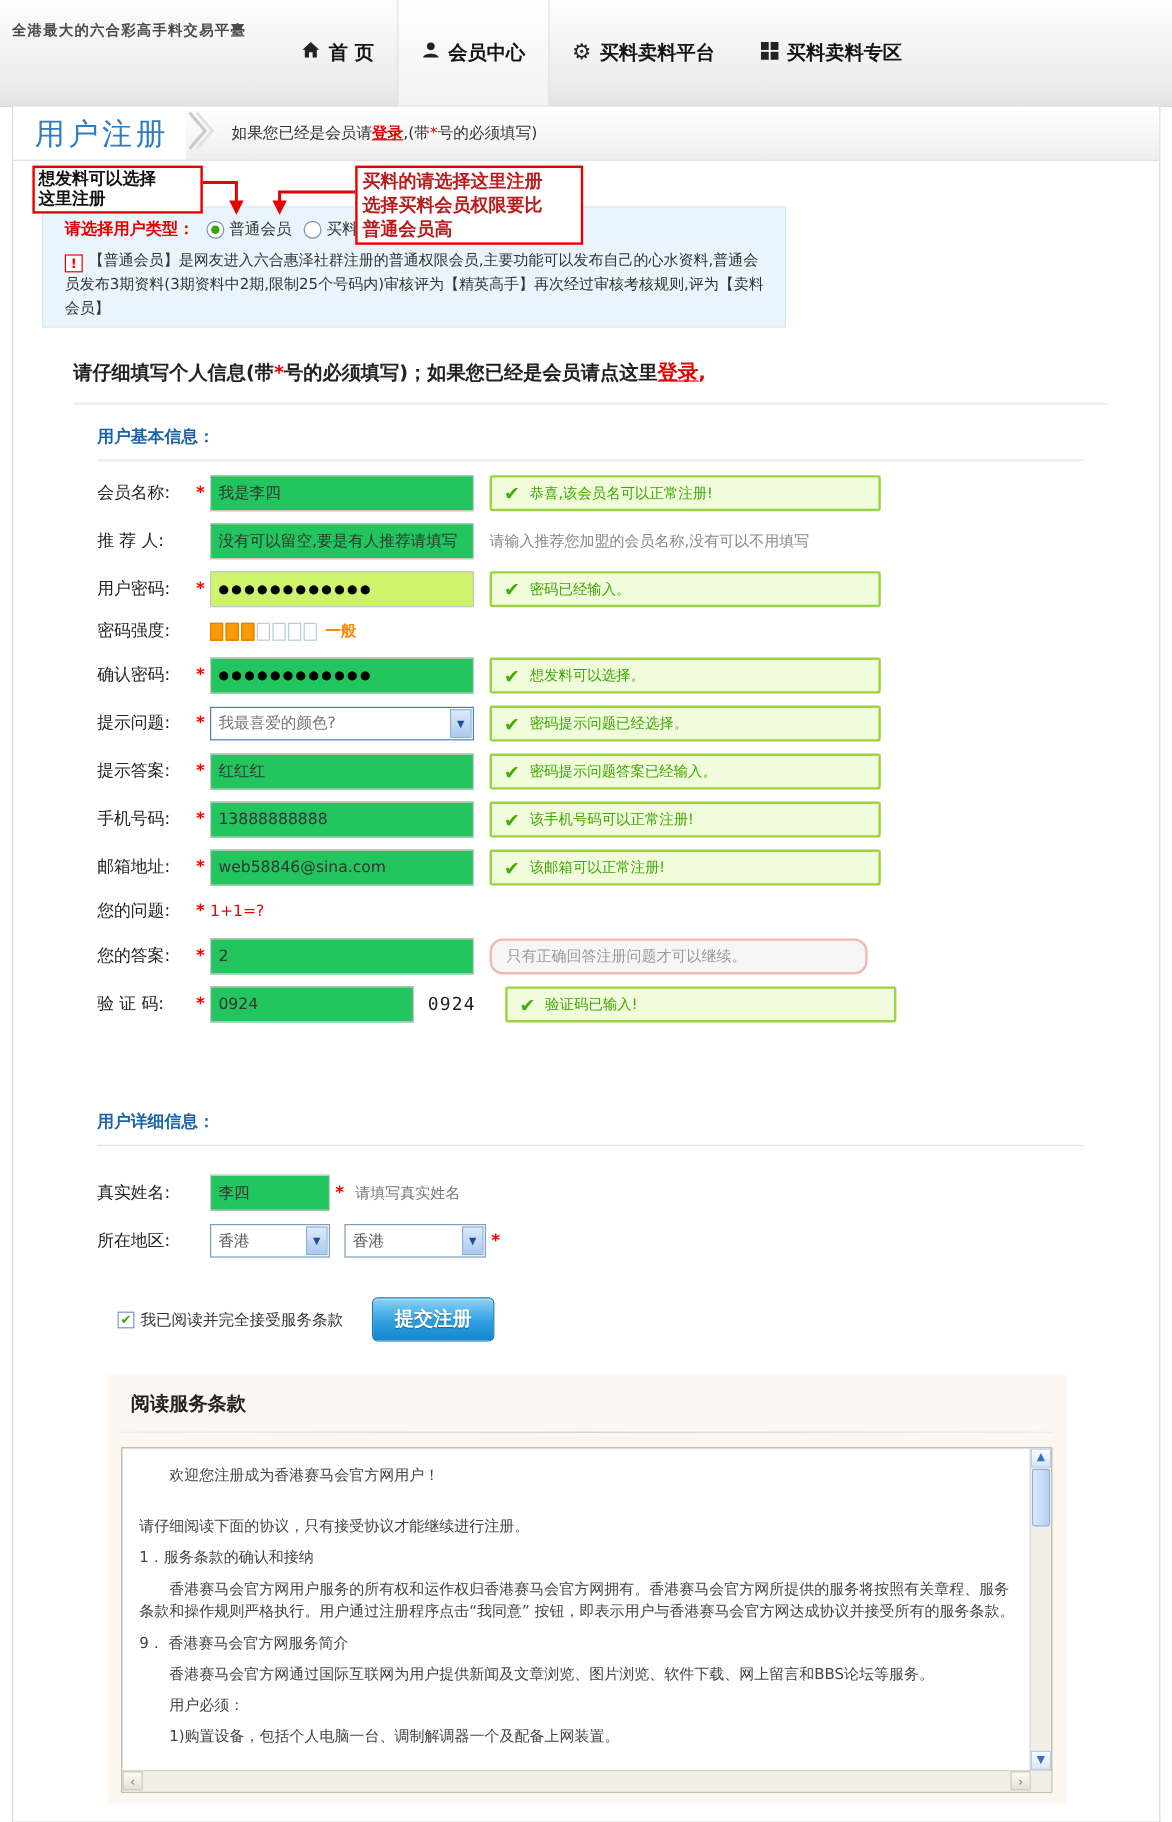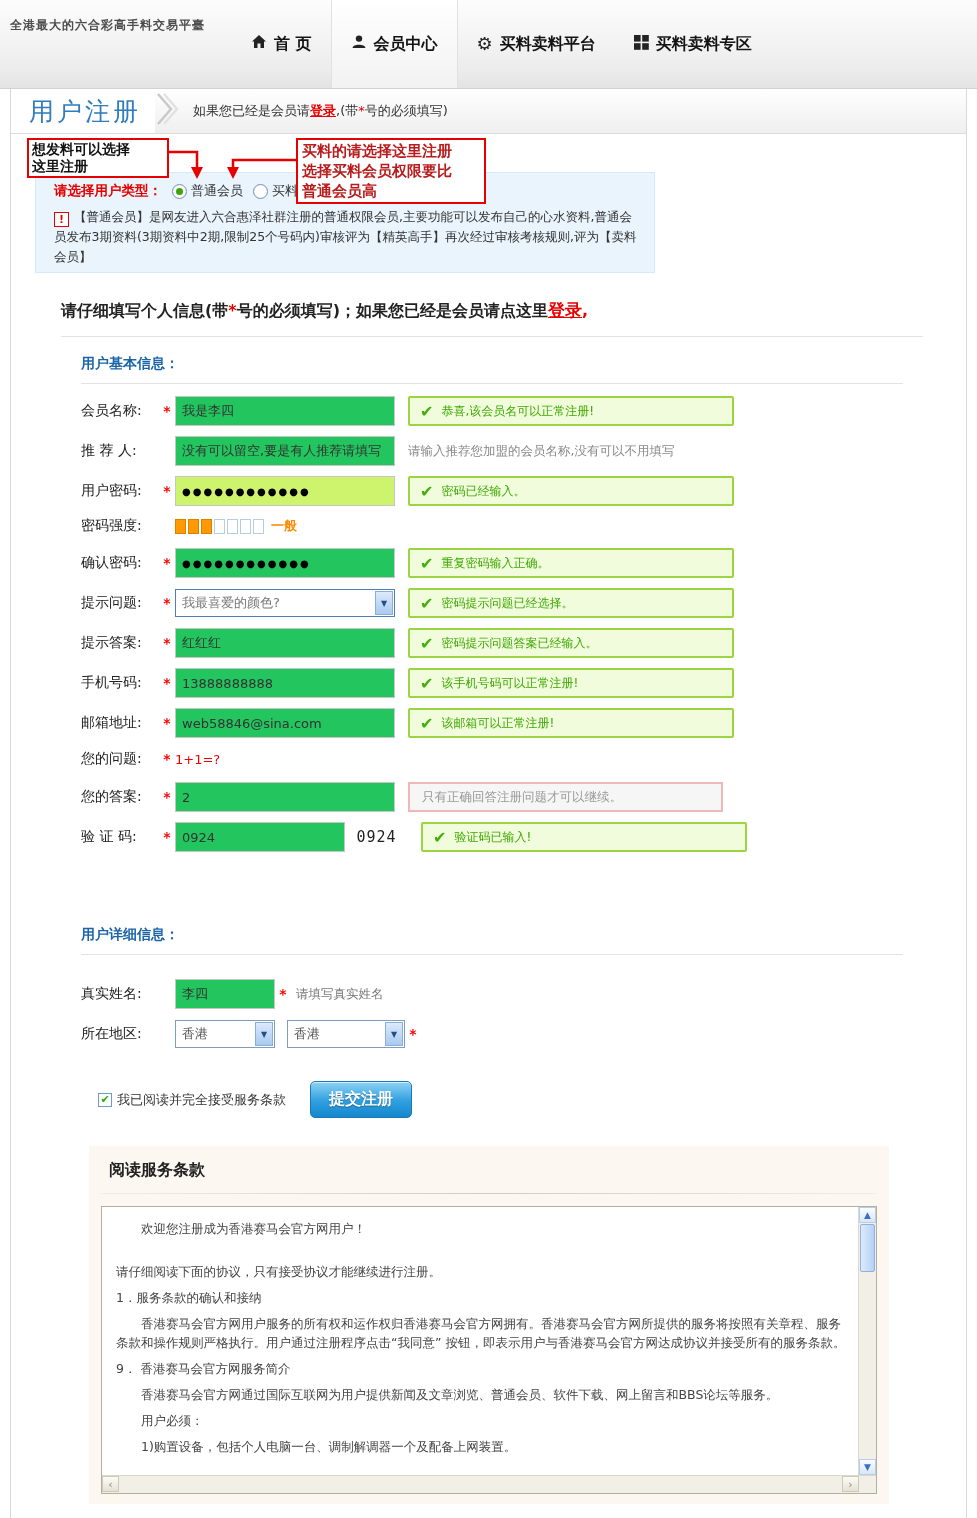--- a/index.html
+++ b/index.html
@@ -50,21 +50,21 @@
   
   .form-row{display:flex;align-items:center;margin:0 0 10px 70px;min-height:30px;}
   .flabel{width:78px;font-size:14px;color:#222;}
   .star{width:16px;color:#f00;font-size:14px;font-weight:bold;text-align:center;}
   .spacer{width:16px;}
   .finput{width:220px;height:30px;box-sizing:border-box;border:1px solid #c6c6c6;padding:0 6px;font-size:13px;color:#333;font-family:inherit;background:#22c55e;}
   .finput.green{background:#cdf46c;}
   .finput.pw{font-size:10px;letter-spacing:2px;color:#000;font-weight:bold;}
   .finput.name{width:100px;}
   .finput.captcha-input{width:170px;}
-  .status{margin-left:13px;width:326px;height:30px;box-sizing:border-box;display:flex;align-items:center;}
+  .status{margin-left:13px;width:326px;height:30px;box-sizing:border-box;display:flex;align-items:center;border-radius:11px;}
   .status.ok{background:#f0fcdc;border:2px solid #9cd341;border-radius:2px;}
   .check{color:#3fae07;font-size:16px;font-weight:bold;margin:0 8px 0 10px;}
   .status-text{color:#3fa800;font-size:12px;}
   .status.warn{background:#f6f6f6;border:2px solid #efb7b7;width:315px;color:#999;font-size:12.5px;padding-left:12px;}
   .hint-inline{margin-left:13px;color:#888;font-size:12.5px;}
   .strength-row{margin-top:8px;margin-bottom:12px;min-height:20px;}
   .blocks{display:flex;gap:2px;}
   .blk{width:11px;height:15px;border:1px solid #b7cde3;background:#fff;box-sizing:border-box;}
   .blk.f{background:#ff9a02;border-color:#df7f00;}
   .strength-text{color:#ff8a00;font-size:13px;font-weight:bold;margin-left:7px;}
@@ -235,21 +235,21 @@
     </span>
     <span class="strength-text">一般</span>
   </div>
 
   <div class="form-row">
     <span class="flabel">确认密码:</span>
     <span class="star">*</span>
     <input class="finput pw" type="text" value="●●●●●●●●●●●●" style="">
     <div class="status ok">
       <span class="check">✔</span>
-      <span class="status-text">重复密码输入正确。</span>
+      <span class="status-text">想发料可以选择。</span>
     </div>
   </div>
 
   <div class="form-row">
     <span class="flabel">提示问题:</span>
     <span class="star">*</span>
     <div class="fselect">
       <span>我最喜爱的颜色?</span>
       <span class="sel-arrow">▼</span>
     </div>
@@ -355,21 +355,21 @@
     <div class="terms-divider"></div>
     <div class="terms-box">
       <div class="terms-main">
         <div class="terms-text">
           <div class="tline">　　欢迎您注册成为香港赛马会官方网用户！</div>
           <div class="tline"></div>
           <div class="tline">请仔细阅读下面的协议，只有接受协议才能继续进行注册。</div>
           <div class="tline">1．服务条款的确认和接纳</div>
           <div class="tline">　　香港赛马会官方网用户服务的所有权和运作权归香港赛马会官方网拥有。香港赛马会官方网所提供的服务将按照有关章程、服务条款和操作规则严格执行。用户通过注册程序点击“我同意” 按钮，即表示用户与香港赛马会官方网达成协议并接受所有的服务条款。</div>
           <div class="tline">9． 香港赛马会官方网服务简介</div>
-          <div class="tline">　　香港赛马会官方网通过国际互联网为用户提供新闻及文章浏览、普通会员、软件下载、网上留言和BBS论坛等服务。</div>
+          <div class="tline">　　香港赛马会官方网通过国际互联网为用户提供新闻及文章浏览、图片浏览、软件下载、网上留言和BBS论坛等服务。</div>
           <div class="tline">　　用户必须：</div>
           <div class="tline">　　1)购置设备，包括个人电脑一台、调制解调器一个及配备上网装置。</div>
         </div>
         <div class="vscroll">
           <div class="sbtn">▲</div>
           <div class="vthumb"></div>
           <div class="vfill"></div>
           <div class="sbtn">▼</div>
         </div>
       </div>

